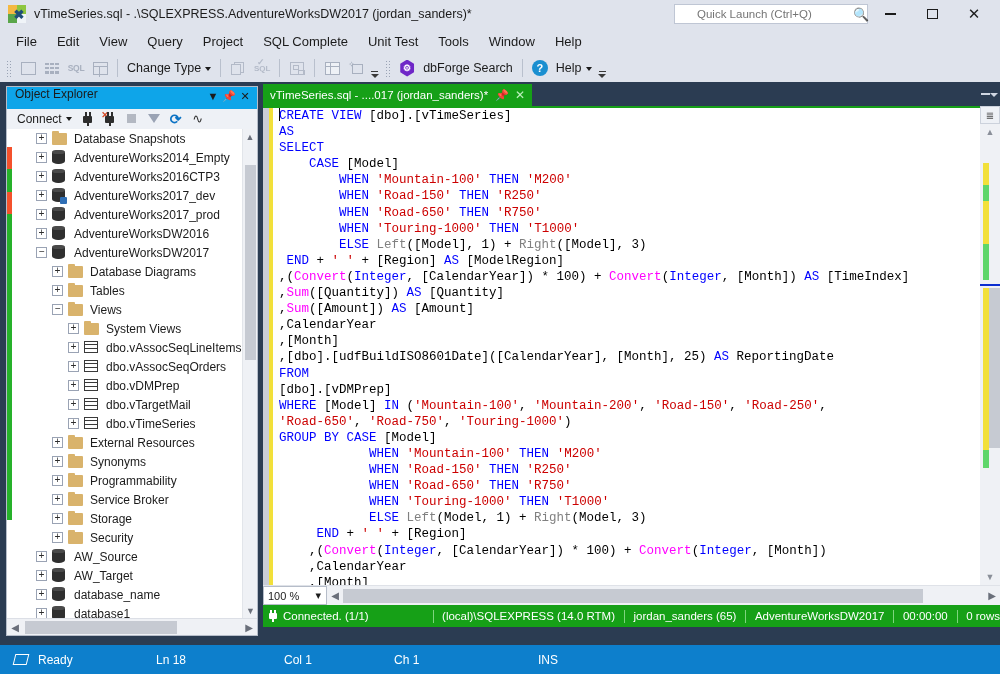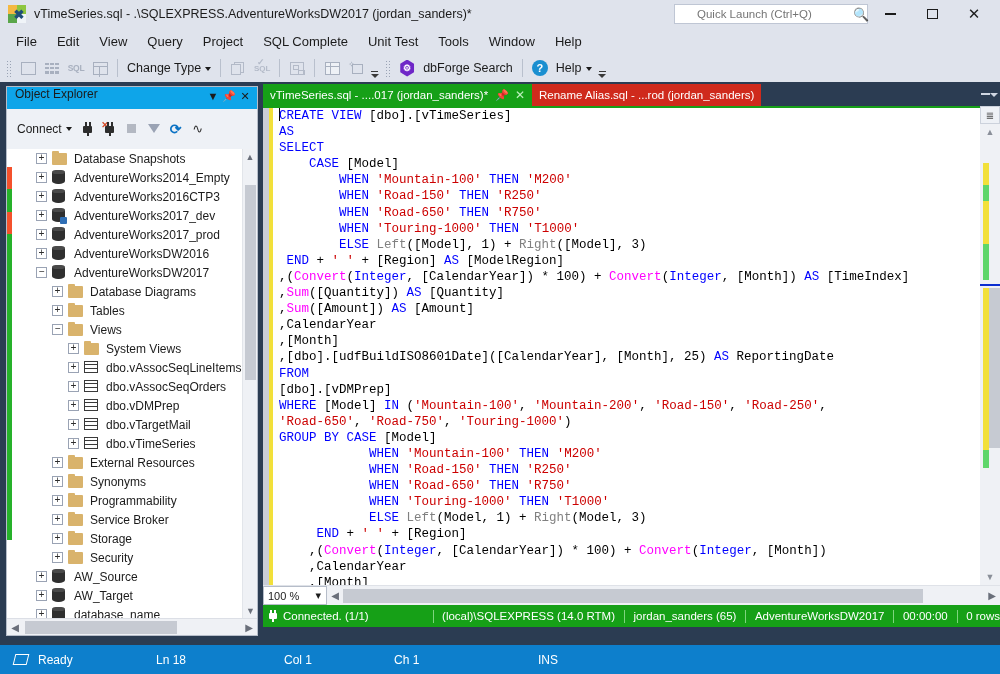--- a/index.html
+++ b/index.html
@@ -155,21 +155,21 @@
     display: flex; flex-direction: column;
   }
   .oe-header {
     height: 22px; background: #0ea5e9; display: flex; align-items: flex-start;
     padding: 0 4px 0 8px; flex: 0 0 auto;
   }
   .oe-title { font-size: 12px; color: #1b1b1b; flex: 1 1 auto; }
   .oe-hbtn { width: 16px; height: 18px; display:flex;align-items:center;justify-content:center;
              color:#1b1b1b;font-size:11px; }
   .oe-toolbar {
-    height: 40px; background: #eef1f6; display:flex; align-items:center; padding-left:6px;
+    height: 20px; background: #eef1f6; display:flex; align-items:center; padding-left:6px;
     flex: 0 0 auto; border-bottom: 1px solid #eef1f6;
   }
   .oe-connect { font-size: 12px; color: #1b1b1b; }
   .oe-tb-icon { width:20px;height:20px;display:flex;align-items:center;justify-content:center;margin-left:2px; }
   .plug {
     position: relative; width: 13px; height: 14px;
   }
   .plug .body{position:absolute;left:2px;top:4px;width:9px;height:7px;background:#2d2d2d;border-radius:1px;}
   .plug .p1{position:absolute;left:3.5px;top:0;width:2px;height:5px;background:#2d2d2d;}
   .plug .p2{position:absolute;left:7.5px;top:0;width:2px;height:5px;background:#2d2d2d;}
@@ -719,23 +719,20 @@
       </div>
     </div>
 
     <div class="editor-panel">
 
       <div class="tabstrip">
         <div class="tab active">
           <span>vTimeSeries.sql - ....017 (jordan_sanders)*</span>
           <span class="pin">📌</span>
           <span class="cls">✕</span>
-        </div>
-        <div class="tab other">
-          <span>Rename Alias.sql - ...rod (jordan_sanders)</span>
         </div>
         <div class="tab-overflow">
             <div class="l"></div>
             <div class="t"></div>
           </div>
       </div>
 
       <div class="code-topline"></div>
 
       <div class="code-area">

